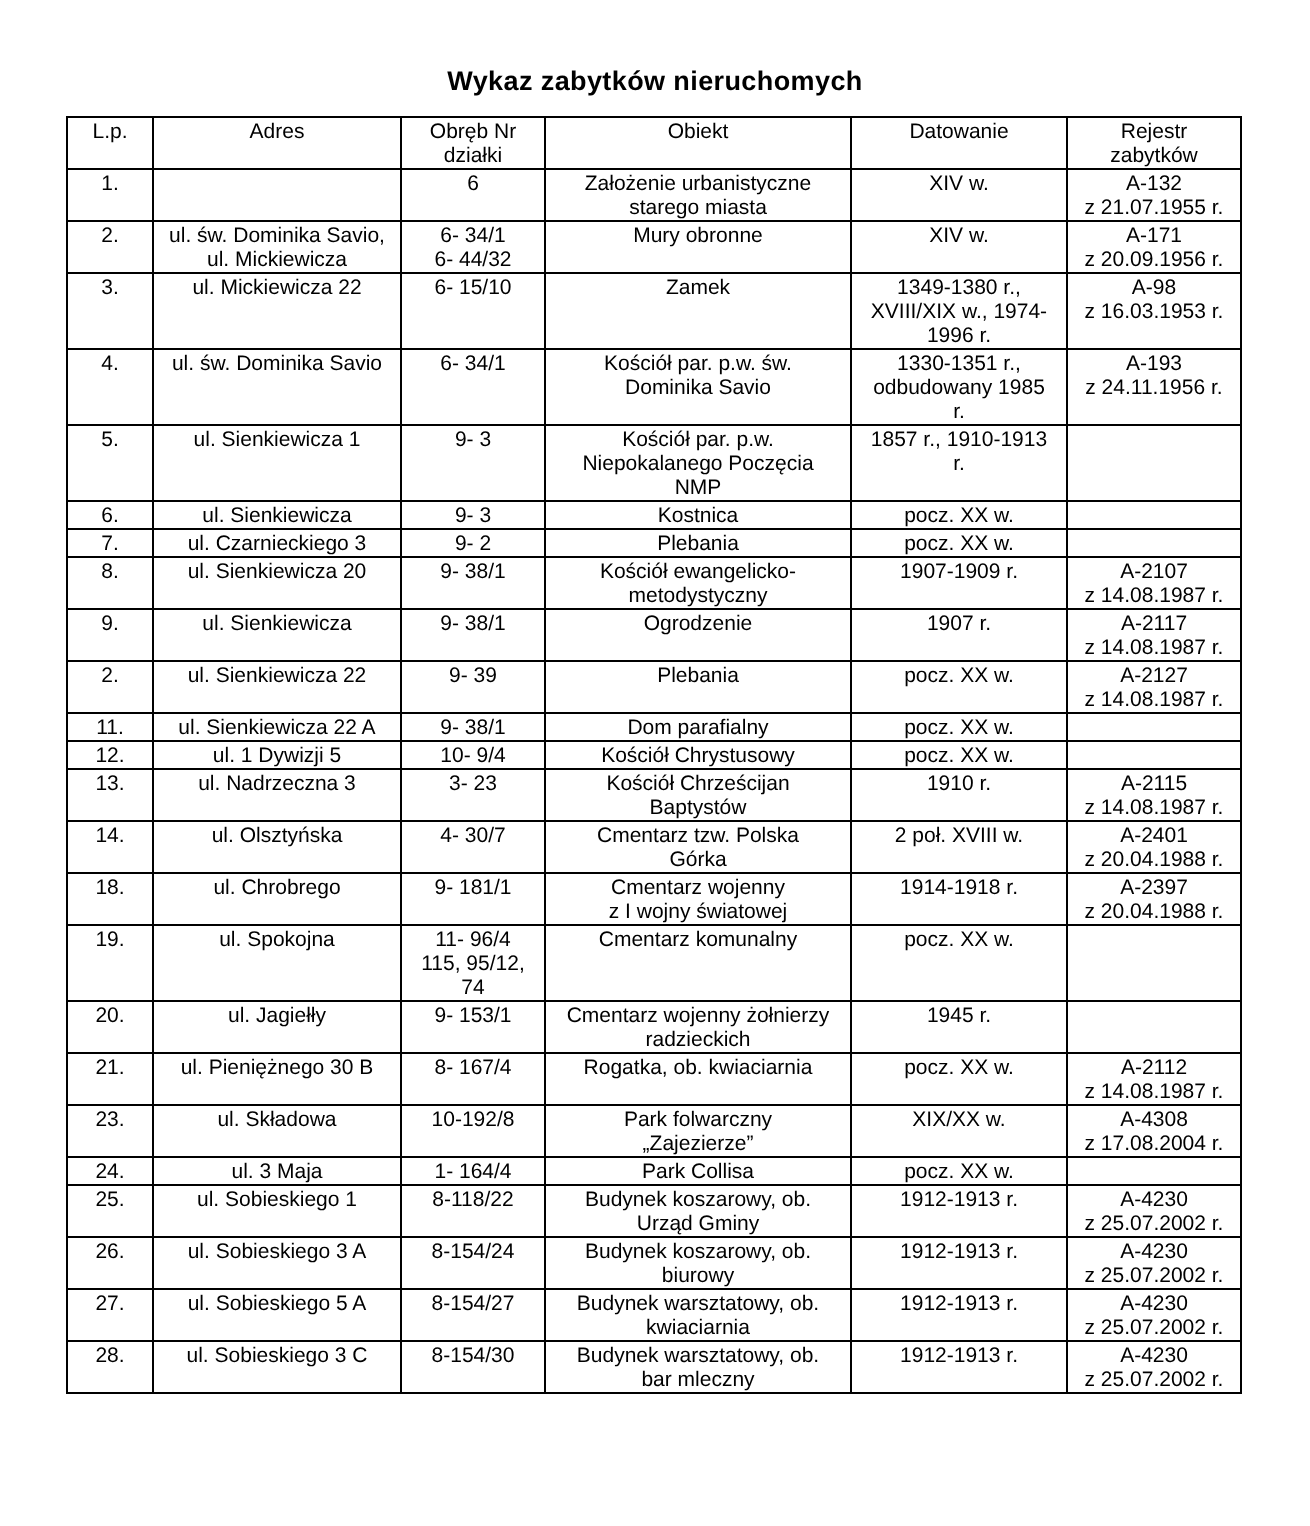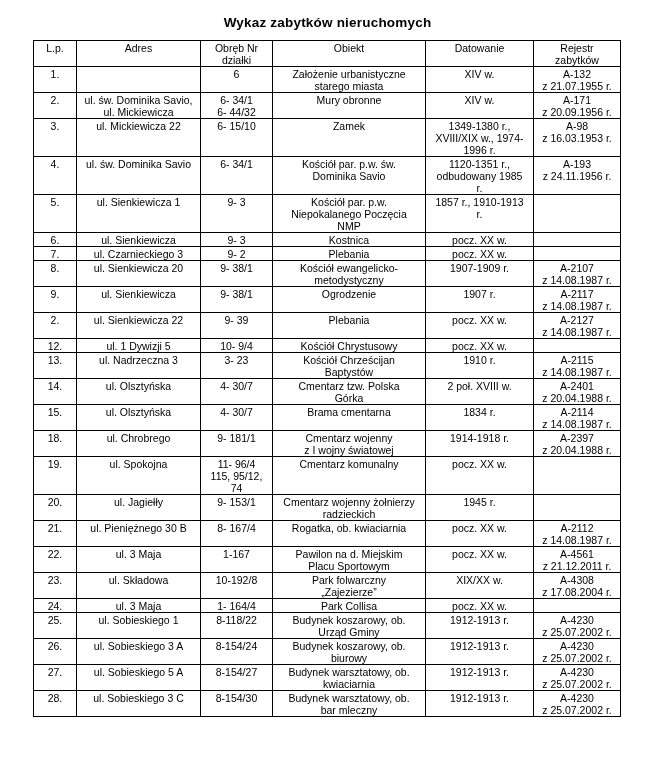--- a/index.html
+++ b/index.html
@@ -11,21 +11,21 @@
   }
   .page {
     position: relative;
     width: 655px;
     height: 763px;
     background: #ffffff;
     overflow: hidden;
   }
   .doc-title {
     margin: 0;
-    padding-top: 15px;
+    padding-top: 33px;
     text-align: center;
     font-size: 13.5px;
     font-weight: bold;
     letter-spacing: 0.2px;
   }
   table.monuments {
     border-collapse: collapse;
     table-layout: fixed;
     width: 587px;
     margin: 10px 0 0 33px;
@@ -108,21 +108,21 @@
 1996 r.</td>
           <td>A-98
 z 16.03.1953 r.</td>
         </tr>
         <tr>
           <td>4.</td>
           <td>ul. św. Dominika Savio</td>
           <td>6- 34/1</td>
           <td>Kościół par. p.w. św.
 Dominika Savio</td>
-          <td>1120-1351 r.,
+          <td>1330-1351 r.,
 odbudowany 1985
 r.</td>
           <td>A-193
 z 24.11.1956 r.</td>
         </tr>
         <tr>
           <td>5.</td>
           <td>ul. Sienkiewicza 1</td>
           <td>9- 3</td>
           <td>Kościół par. p.w.
@@ -170,20 +170,28 @@
         <tr>
           <td>2.</td>
           <td>ul. Sienkiewicza 22</td>
           <td>9- 39</td>
           <td>Plebania</td>
           <td>pocz. XX w.</td>
           <td>A-2127
 z 14.08.1987 r.</td>
         </tr>
         <tr>
+          <td>11.</td>
+          <td>ul. Sienkiewicza 22 A</td>
+          <td>9- 38/1</td>
+          <td>Dom parafialny</td>
+          <td>pocz. XX w.</td>
+          <td></td>
+        </tr>
+        <tr>
           <td>12.</td>
           <td>ul. 1 Dywizji 5</td>
           <td>10- 9/4</td>
           <td>Kościół Chrystusowy</td>
           <td>pocz. XX w.</td>
           <td></td>
         </tr>
         <tr>
           <td>13.</td>
           <td>ul. Nadrzeczna 3</td>
@@ -198,29 +206,20 @@
           <td>14.</td>
           <td>ul. Olsztyńska</td>
           <td>4- 30/7</td>
           <td>Cmentarz tzw. Polska
 Górka</td>
           <td>2 poł. XVIII w.</td>
           <td>A-2401
 z 20.04.1988 r.</td>
         </tr>
         <tr>
-          <td>15.</td>
-          <td>ul. Olsztyńska</td>
-          <td>4- 30/7</td>
-          <td>Brama cmentarna</td>
-          <td>1834 r.</td>
-          <td>A-2114
-z 14.08.1987 r.</td>
-        </tr>
-        <tr>
           <td>18.</td>
           <td>ul. Chrobrego</td>
           <td>9- 181/1</td>
           <td>Cmentarz wojenny
 z I wojny światowej</td>
           <td>1914-1918 r.</td>
           <td>A-2397
 z 20.04.1988 r.</td>
         </tr>
         <tr>
@@ -245,30 +244,20 @@
         <tr>
           <td>21.</td>
           <td>ul. Pieniężnego 30 B</td>
           <td>8- 167/4</td>
           <td>Rogatka, ob. kwiaciarnia</td>
           <td>pocz. XX w.</td>
           <td>A-2112
 z 14.08.1987 r.</td>
         </tr>
         <tr>
-          <td>22.</td>
-          <td>ul. 3 Maja</td>
-          <td>1-167</td>
-          <td>Pawilon na d. Miejskim
-Placu Sportowym</td>
-          <td>pocz. XX w.</td>
-          <td>A-4561
-z 21.12.2011 r.</td>
-        </tr>
-        <tr>
           <td>23.</td>
           <td>ul. Składowa</td>
           <td>10-192/8</td>
           <td>Park folwarczny
 „Zajezierze”</td>
           <td>XIX/XX w.</td>
           <td>A-4308
 z 17.08.2004 r.</td>
         </tr>
         <tr>

